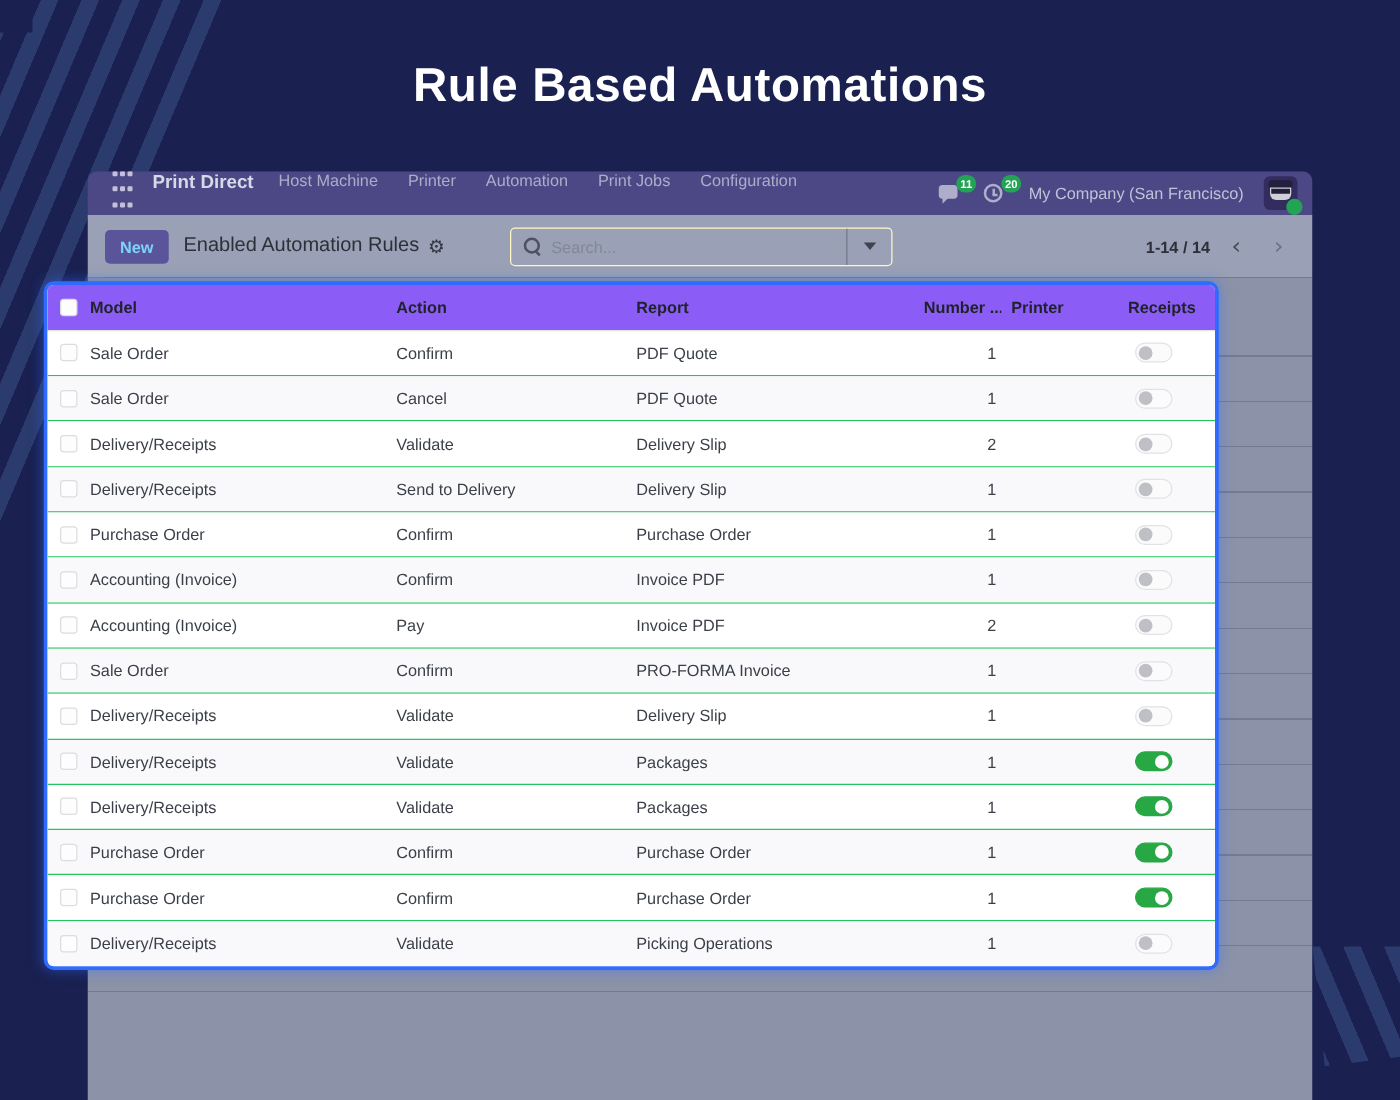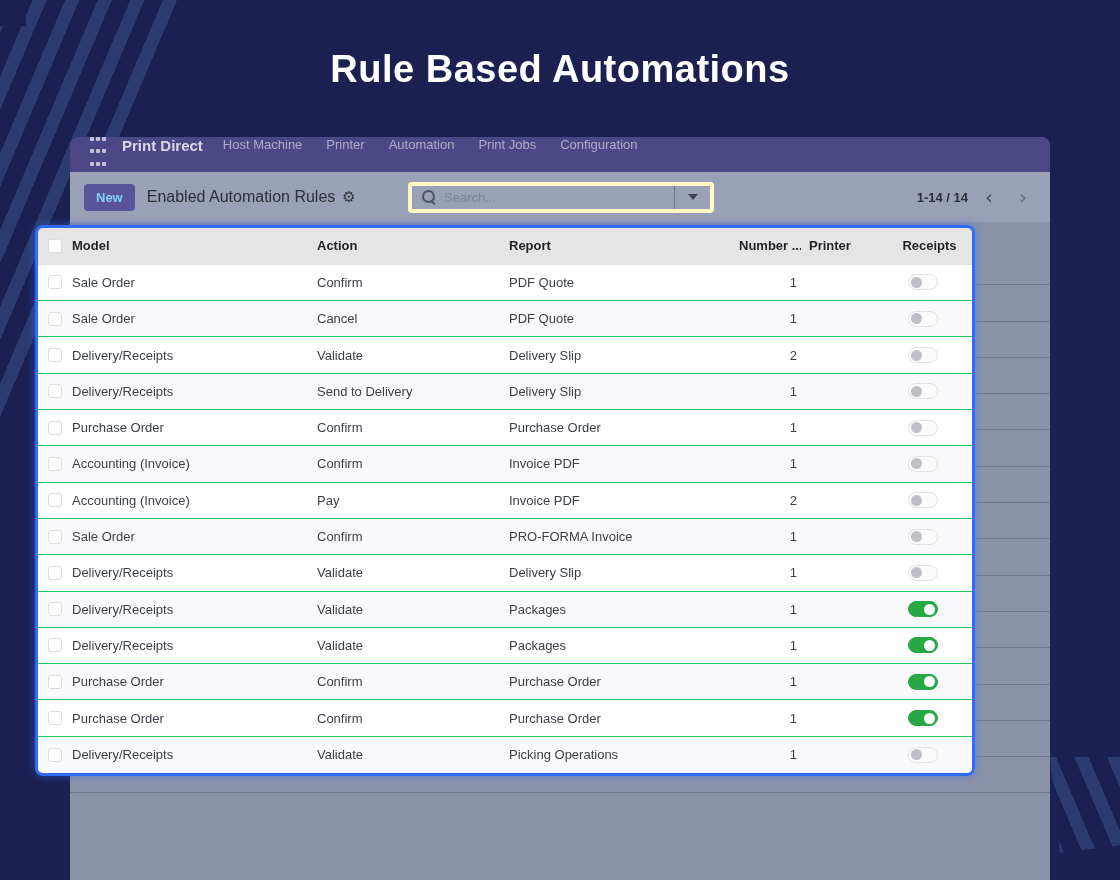--- a/index.html
+++ b/index.html
@@ -70,21 +70,21 @@
     height:50px; background:#9aa0b5; display:flex; align-items:center; padding:0 14px;
   }
   .new-btn {
     background:#5a549b; color:#7dd3fc; font-size:13px; font-weight:bold;
     border:none; border-radius:4px; padding:6px 12px; cursor:pointer;
   }
   .view-title { margin-left:12px; color:#2d3039; font-size:16px; display:flex; align-items:center; gap:7px; }
   .gear { font-size:15px; color:#33363f; }
   .search-box {
     position:absolute; left:338px; width:306px; height:31px;
-    border:4px solid #fef9c3; border-radius:4px; display:flex; align-items:center;
+    border:1px solid #fef9c3; border-radius:4px; display:flex; align-items:center;
   }
   .search-main { display:flex; align-items:center; flex:1; padding:0 10px; gap:8px; }
   .mag { position:relative; width:14px; height:14px; }
   .mag:before { content:""; position:absolute; left:0; top:0; width:9px; height:9px; border:2px solid #4d5160; border-radius:50%; }
   .mag:after { content:""; position:absolute; left:10px; top:10px; width:5px; height:2px; background:#4d5160; transform:rotate(45deg); transform-origin:0 0; }
   .search-placeholder { color:#82879a; font-size:13px; }
   .search-caret {
     width:36px; align-self:stretch; border-left:1px solid #737889;
     display:flex; align-items:center; justify-content:center; cursor:pointer;
   }
@@ -104,21 +104,21 @@
     background:repeating-linear-gradient(to bottom, transparent 0 35.3px, rgba(70,78,100,.35) 35.3px 36.3px);
   }
 
   
   .panel {
     position:absolute; left:35px; top:225px; width:940px; height:551px;
     background:#ffffff; border:3px solid #2e6bfe; border-radius:8px;
     box-shadow:0 0 10px rgba(46,107,254,.5);
     overflow:hidden; display:flex; flex-direction:column;
   }
-  .thead { display:flex; align-items:center; height:37px; background:#e5e5e5; border-bottom:1px solid #e3e3e6; }
+  .thead { display:flex; align-items:center; height:37px; background:#8b5cf6; border-bottom:1px solid #e3e3e6; }
   .thead .th { font-size:13px; font-weight:bold; color:#1f2329; }
   .trow { display:flex; align-items:center; height:36.3px; background:#fff; border-bottom:1px solid #22c55e; cursor:pointer; }
   .trow.alt { background:#f9f9fb; }
   .trow:last-child { border-bottom:none; }
   .td,.th { overflow:hidden; white-space:nowrap; }
   .col-cb { width:34px; display:flex; justify-content:center; flex-shrink:0; }
   .col-model { width:245px; flex-shrink:0; }
   .col-action { width:192px; flex-shrink:0; }
   .col-report { width:228px; flex-shrink:0; }
   .col-number { width:64px; flex-shrink:0; text-align:right; padding-right:4px; }
@@ -166,20 +166,37 @@
         <i></i>
     </span>
     <span class="brand">Print Direct</span>
     <nav class="menu">
         <span class="menu-item">Host Machine</span>
         <span class="menu-item">Printer</span>
         <span class="menu-item">Automation</span>
         <span class="menu-item">Print Jobs</span>
         <span class="menu-item">Configuration</span>
       </nav>
+    <div class="nav-right">
+      <span class="icon-wrap">
+        <span class="bubble"></span>
+        <span class="badge">11</span>
+      </span>
+      <span class="icon-wrap">
+        <span class="clock"></span>
+        <span class="badge">20</span>
+      </span>
+      <span class="company">My Company (San Francisco)</span>
+      <span class="avatar">
+        <span class="face"></span>
+        <span class="hair"></span>
+        <span class="glasses"></span>
+        <span class="status-dot"></span>
+      </span>
+    </div>
   </div>
 
   <div class="controlbar">
     <button class="new-btn">New</button>
     <span class="view-title">
       <span>Enabled Automation Rules</span>
       <span class="gear">⚙</span>
     </span>
     <div class="search-box">
       <span class="search-main">

